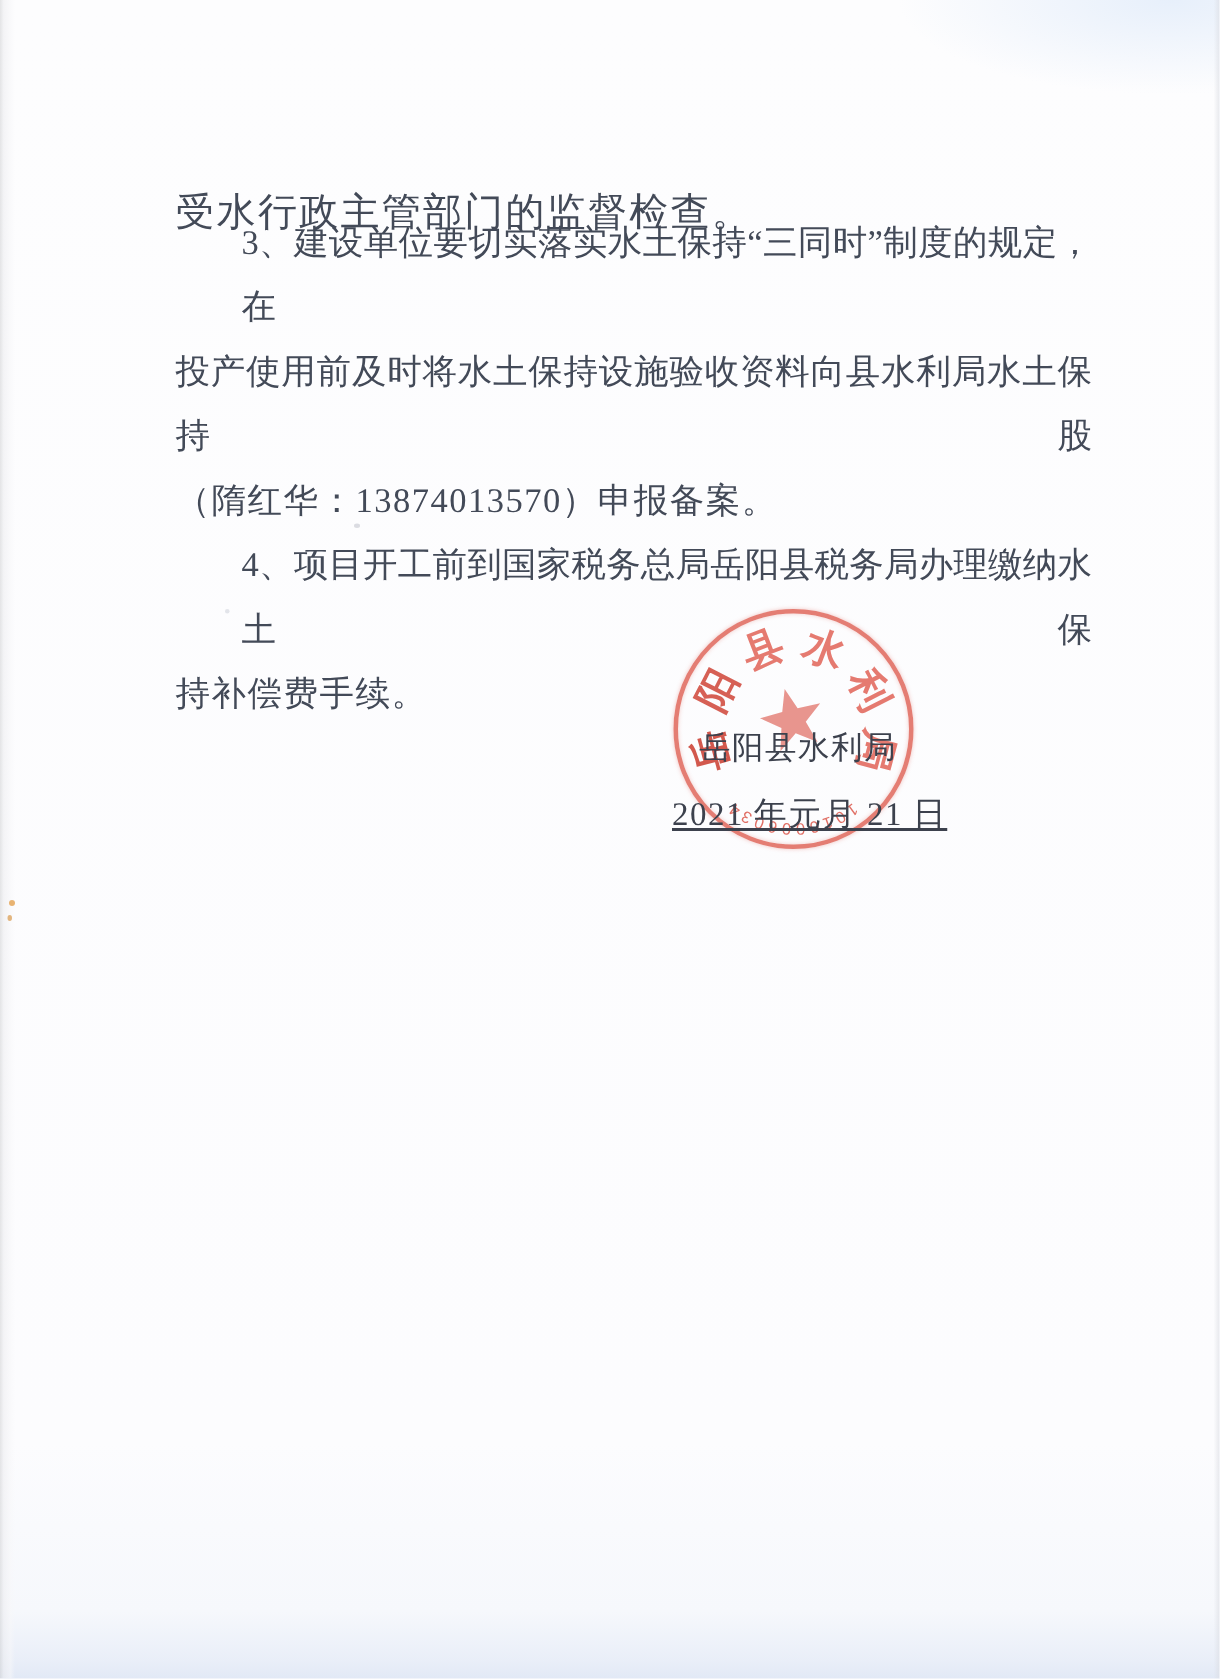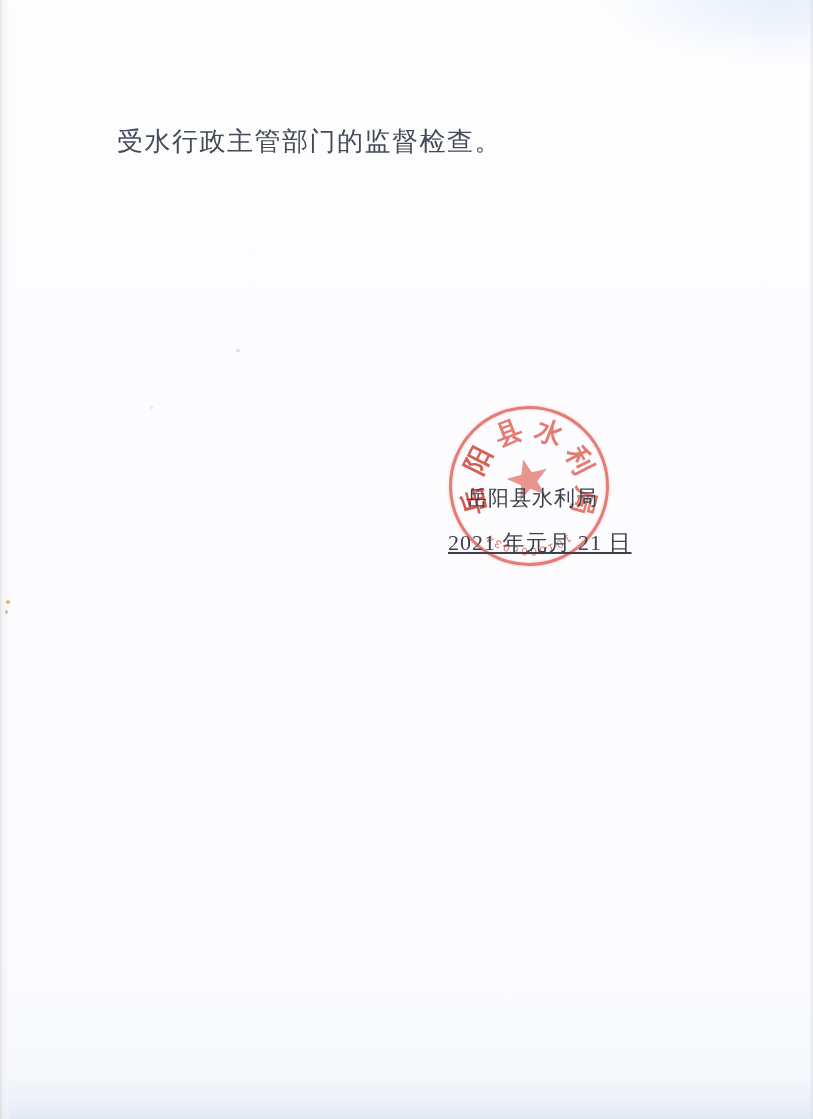--- a/index.html
+++ b/index.html
@@ -107,20 +107,27 @@
 
   <div class="edge-left"></div>
   <div class="edge-right"></div>
   <div class="speck s1"></div>
   <div class="speck s2"></div>
   <div class="speck s3"></div>
   <div class="speck s4"></div>
 
   <p class="first-line">受水行政主管部门的监督检查。</p>
 
+  <div class="body-text">
+    <p class="line just ind">3、建设单位要切实落实水土保持“三同时”制度的规定，在</p>
+    <p class="line just">投产使用前及时将水土保持设施验收资料向县水利局水土保持股</p>
+    <p class="line">（隋红华：13874013570）申报备案。</p>
+    <p class="line just ind">4、项目开工前到国家税务总局岳阳县税务局办理缴纳水土保</p>
+    <p class="line">持补偿费手续。</p>
+  </div>
 
   <div class="seal">
     <div class="seal-ring"></div>
     <span class="arc c0">岳</span>
     <span class="arc c1">阳</span>
     <span class="arc c2">县</span>
     <span class="arc c3">水</span>
     <span class="arc c4">利</span>
     <span class="arc c5">局</span>
     <div class="star">

